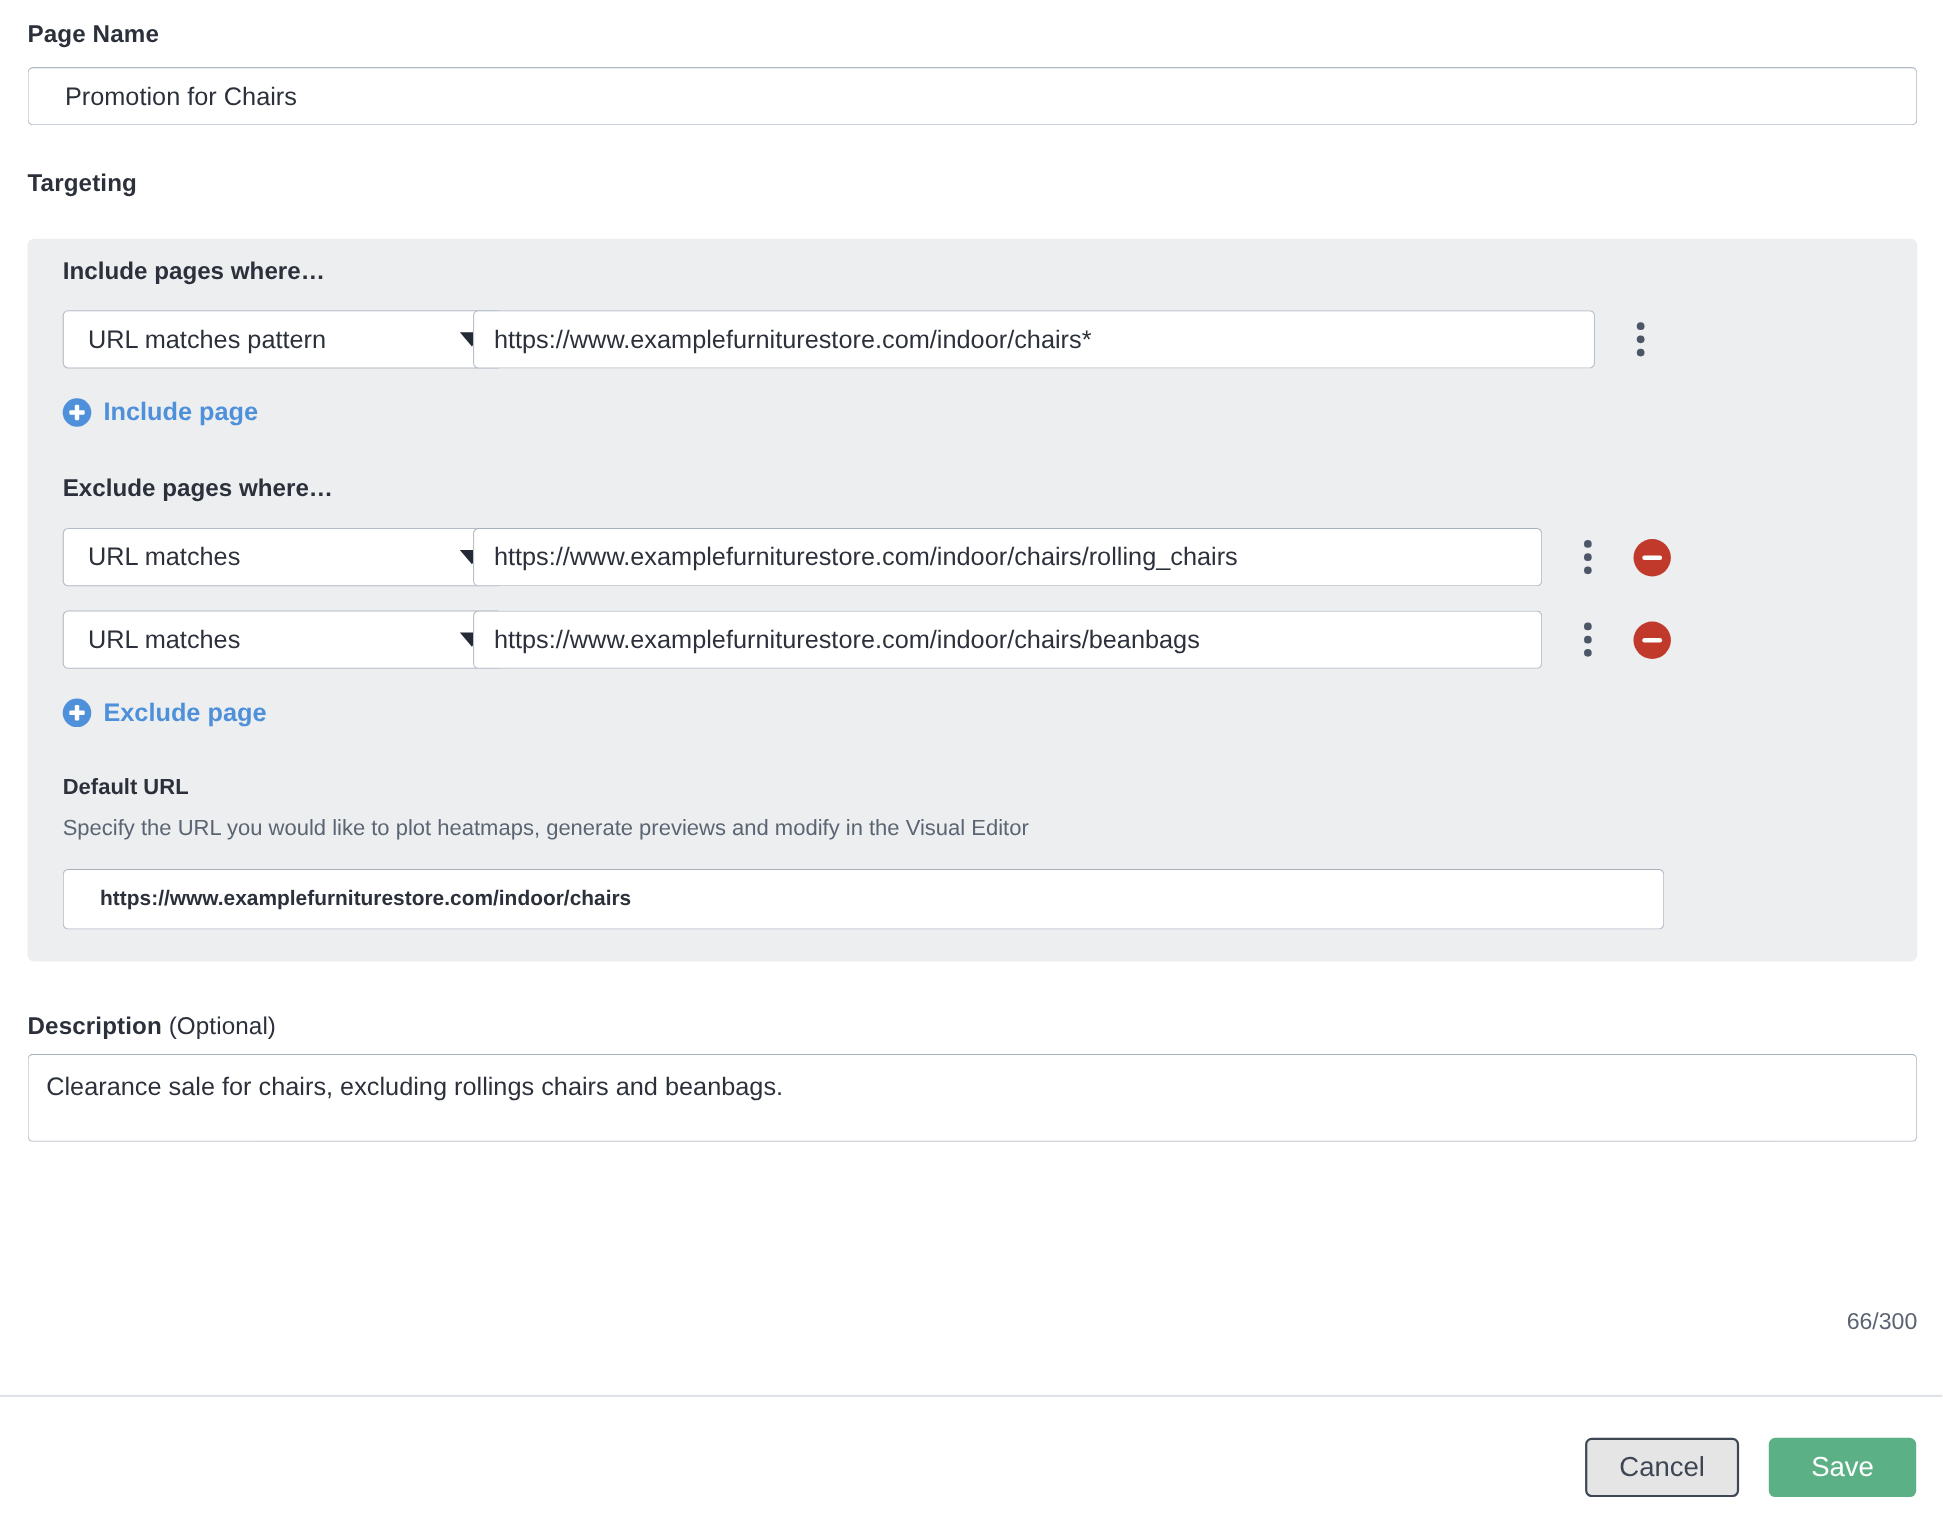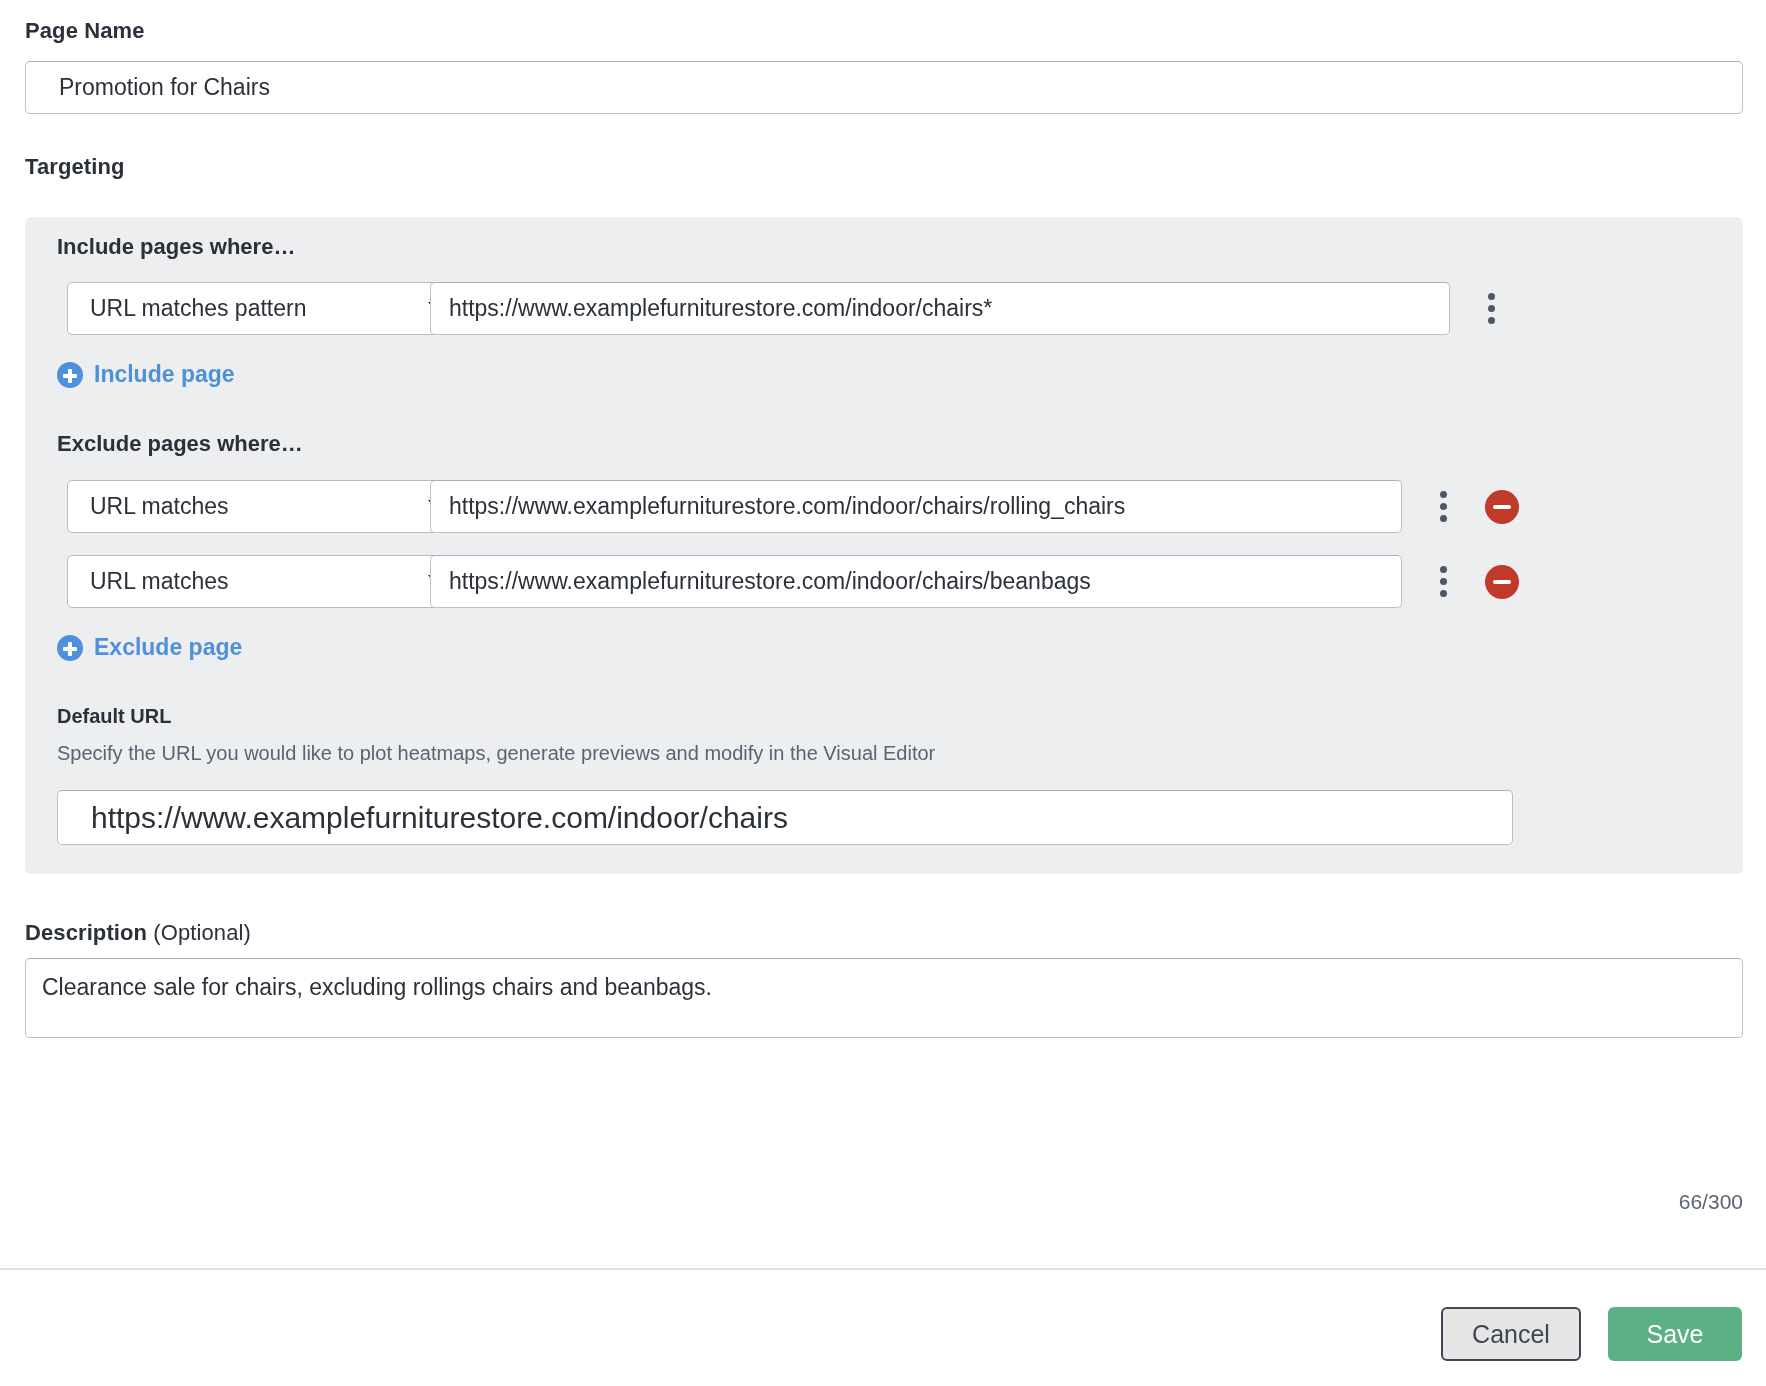--- a/index.html
+++ b/index.html
@@ -89,21 +89,20 @@
     width: 400px;
     height: 53px;
     background: #fff;
     border: 1px solid #b5bcc6;
     border-radius: 5px;
     display: flex;
     align-items: center;
     padding: 0 16px 0 22px;
     font-size: 23px;
     color: #2b303b;
-    margin-left: 10px;
   }
   .select-box .caret {
     margin-left: auto;
     width: 0; height: 0;
     border-left: 11px solid transparent;
     border-right: 11px solid transparent;
     border-top: 13px solid #242a35;
   }
 
   .row-input {
@@ -151,21 +150,21 @@
   .remove-btn i {
     display: block;
     width: 18px; height: 4px;
     border-radius: 2px;
     background: #fff;
   }
 
   .add-link {
     position: absolute;
     display: flex;
-    align-items: flex-end;
+    align-items: center;
     gap: 11px;
     color: #4f90da;
     font-size: 23px;
     font-weight: bold;
     cursor: pointer;
   }
   .add-link .plus {
     position: relative;
     width: 26px; height: 26px;
     border-radius: 50%;
@@ -199,22 +198,22 @@
     position: absolute;
     left: 57px; top: 742px;
     font-size: 20px;
     color: #5b6472;
   }
   .default-url-input {
     position: absolute;
     left: 57px; top: 790px;
     width: 1456px;
     height: 55px;
-    font-weight: normal;
-    font-size: 30px;
+    font-weight: bold;
+    font-size: 19px;
   }
 
   
   .desc-label {
     position: absolute;
     left: 25px; top: 920px;
   }
   .desc-box {
     position: absolute;
     left: 25px; top: 958px;

